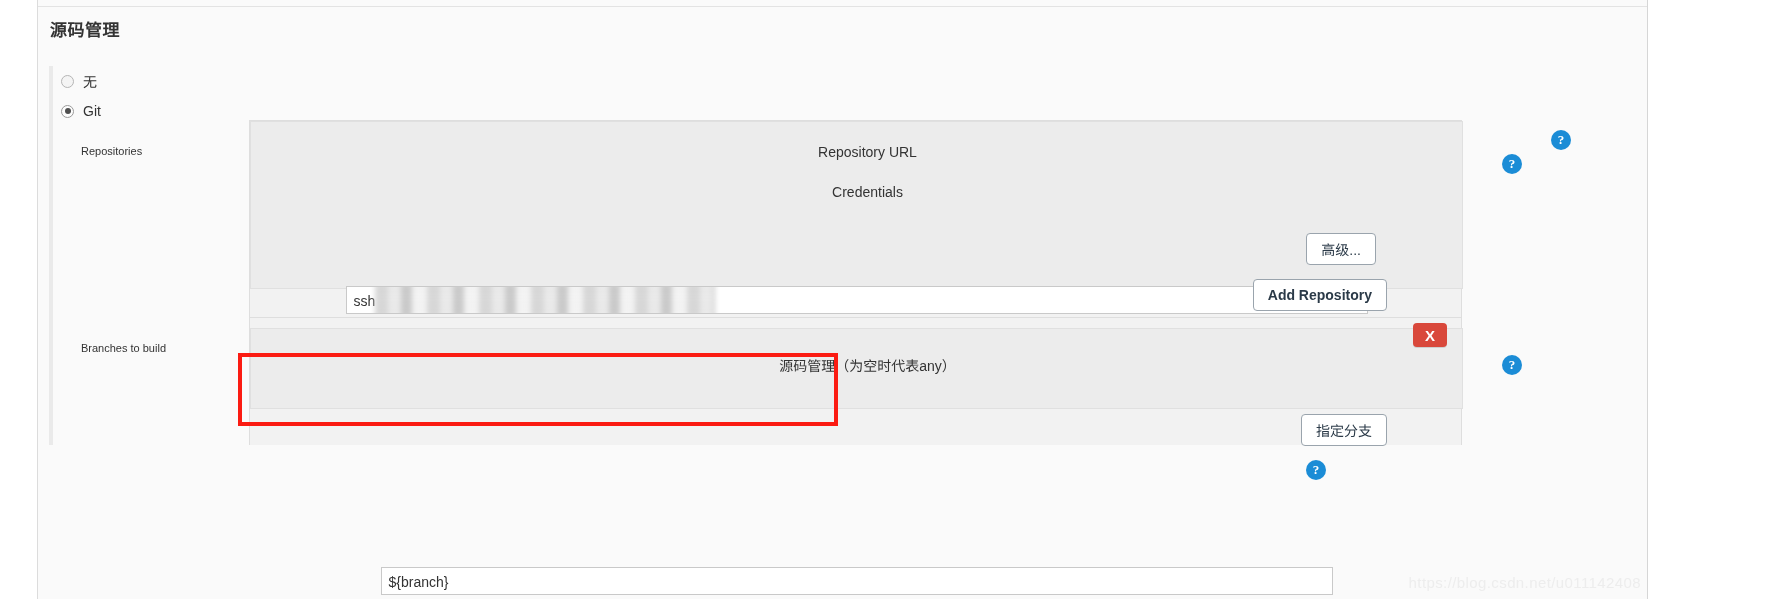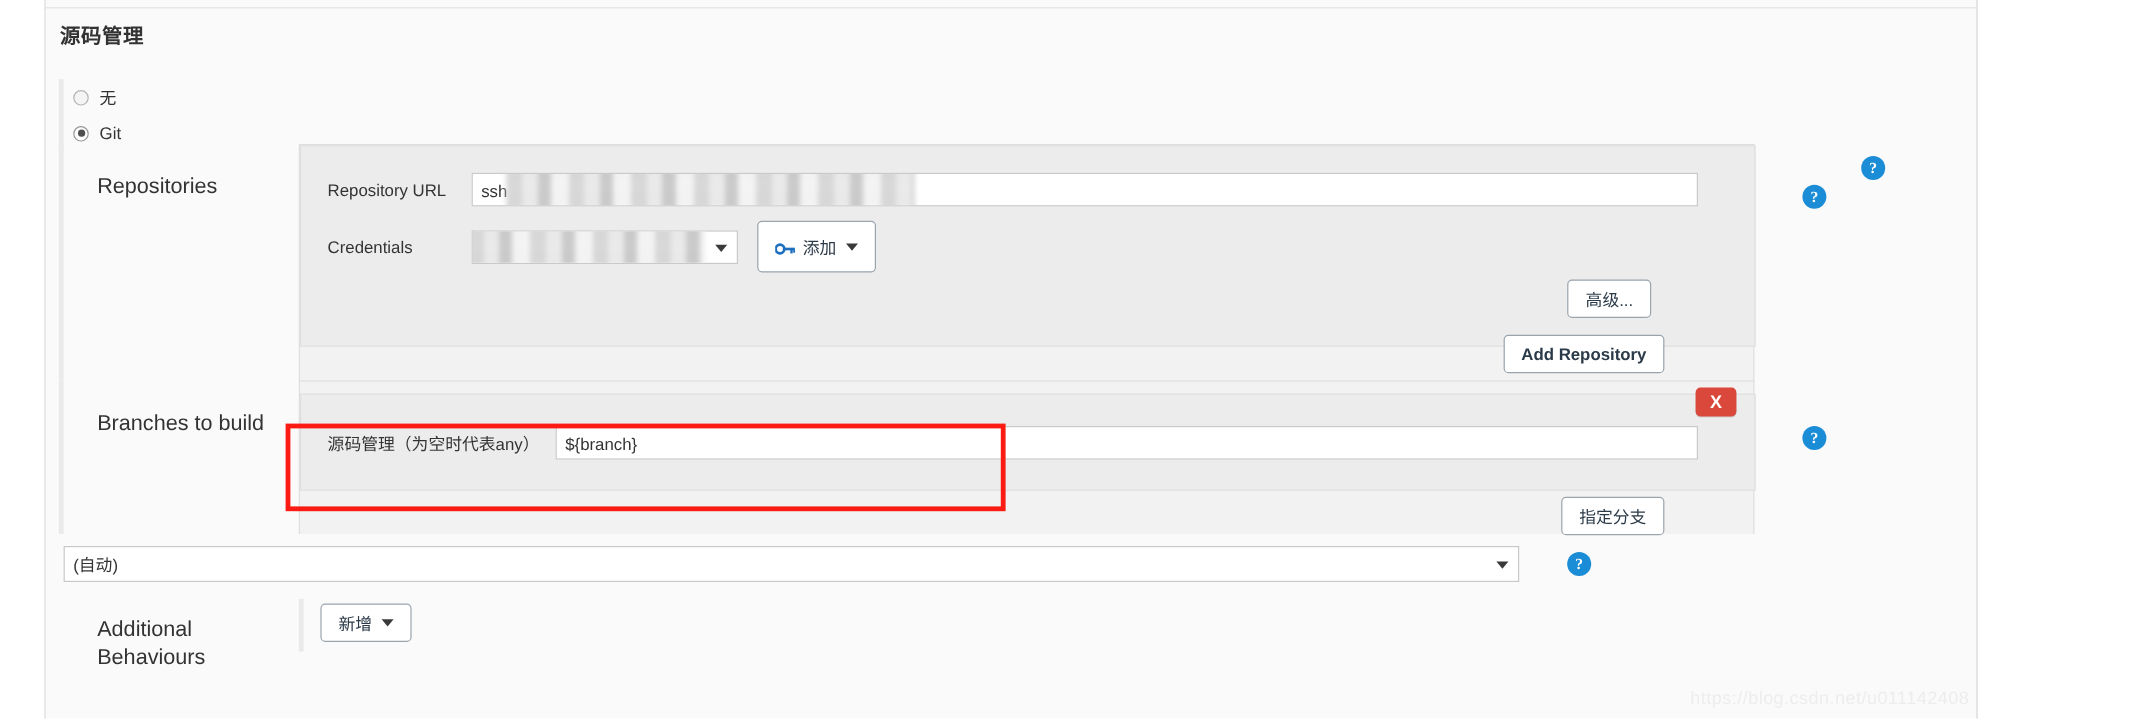--- a/index.html
+++ b/index.html
@@ -104,21 +104,21 @@
   }
   .cfg-row {
     display: flex;
     align-items: flex-start;
     border-left: 4px solid #eaeaea;
     box-sizing: border-box;
   }
   .cfg-label {
     flex: 0 0 196px;
     padding: 24px 10px 0 28px;
-    font-size: 18px;
+    font-size: 11px;
     color: #333333;
     box-sizing: border-box;
     line-height: 1.3;
   }
   .cfg-field {
     flex: 1 1 auto;
     position: relative;
     min-width: 0;
   }
 
@@ -135,20 +135,21 @@
     border: 1px solid #e0e0e0;
     box-sizing: border-box;
     position: relative;
   }
 
   
   .frow {
     display: flex;
     align-items: center;
     padding: 0 0 0 0;
+    flex-direction: column;
   }
   .frow-label {
     flex: 0 0 142px;
     padding-left: 22px;
     font-size: 14px;
     color: #333333;
     box-sizing: border-box;
   }
   .frow-label.wide {
     flex: 0 0 212px;
@@ -428,41 +429,25 @@
 
         <div class="help-icon" style="position:absolute; left:1253px; top:38px;">?</div>
 
       </div>
     </div>
 
     <div class="cfg-row" style="height:50px; border-left-color:#fafafa;">
 
 
       <div class="cfg-field">
-        <div class="sel" style="width:1213px; height:30px; margin-top:10px;">
-          <span>(自动)</span>
-          <span class="caret"></span>
-        </div>
 
         <div class="help-icon" style="position:absolute; left:1253px; top:15px;">?</div>
       </div>
     </div>
 
-    <div class="cfg-row" style="height:70px; border-left-color:#fafafa;">
-
-      <div class="cfg-label" style="padding-top:18px; padding-right:0;">Additional Behaviours</div>
-
-      <div class="cfg-field" style="display:flex; align-items:flex-start;">
-        <div class="vdiv" style="height:44px; margin-top:4px;"></div>
-        <button class="btn" style="margin-left:14px; margin-top:8px;">
-          <span>新增</span>
-          <span class="dd-caret"></span>
-        </button>
-      </div>
-    </div>
 
   </div>
 
   <div class="annot-box" style="left:200px; top:353px; width:600px; height:73px;"></div>
 
   <div class="watermark">https://blog.csdn.net/u011142408</div>
 
 </div>
 
 </body></html>

